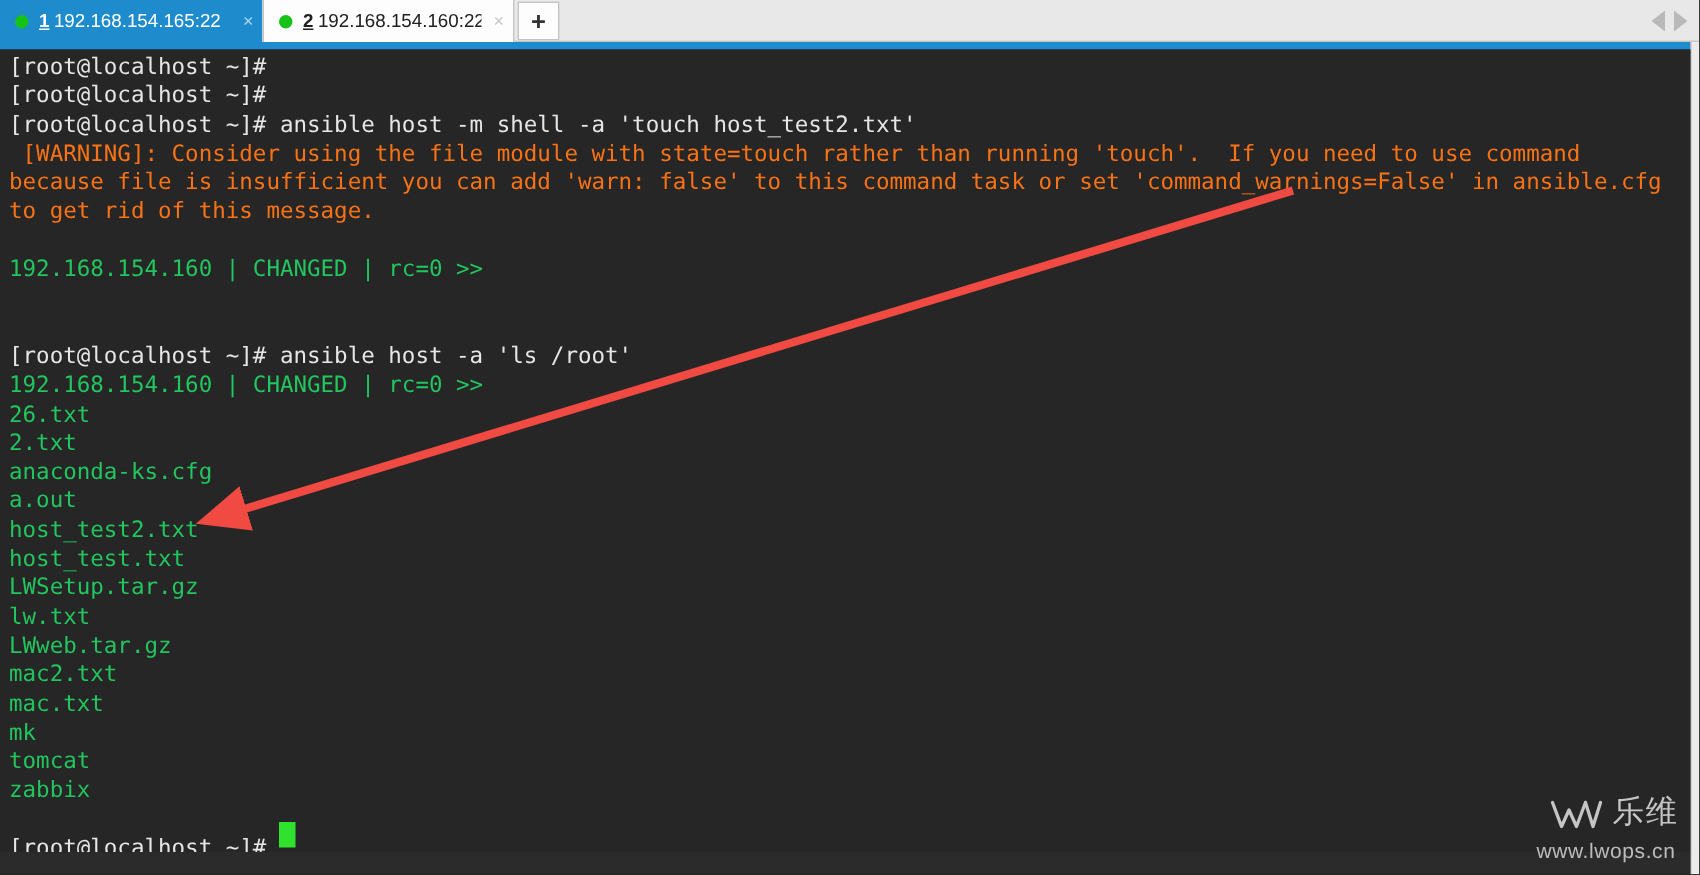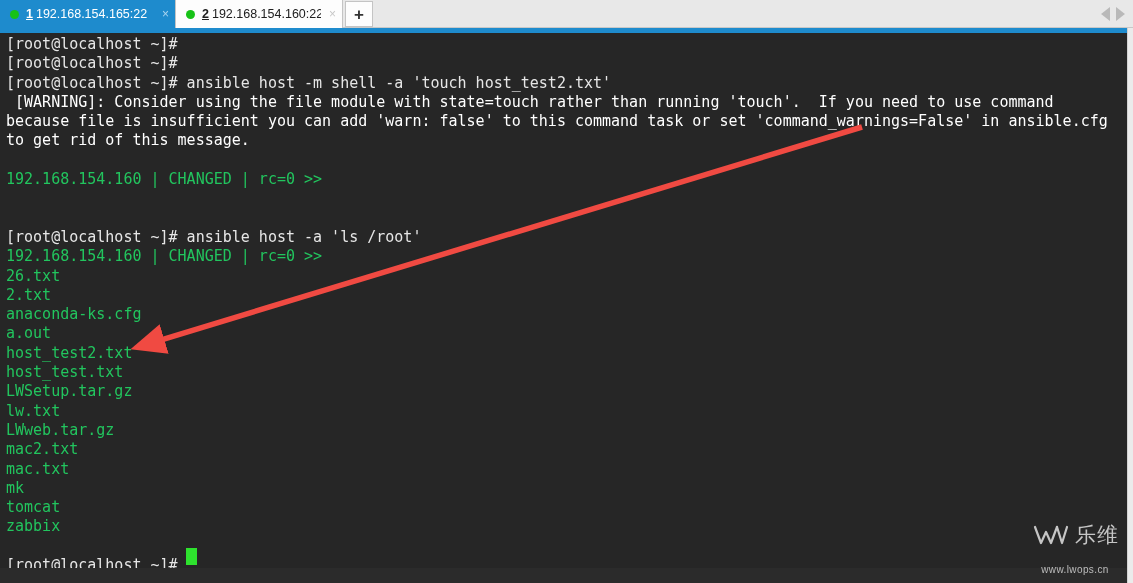--- a/index.html
+++ b/index.html
@@ -143,21 +143,21 @@
   #termtext {
     padding: 2px 0 0 6px;
     font-family: "DejaVu Sans Mono", "Liberation Mono", monospace;
     font-size: 15px;
     line-height: 19.3px;
     white-space: pre;
     letter-spacing: 0px;
   }
   .line { height: 19.3px; }
   .c-prompt  { color: #e6e6e6; }
-  .c-warn    { color: #ffffff; }
+  .c-warn    { color: #f97316; }
   .c-out     { color: #22c55e; }
   .c-blank   { color: transparent; }
 
   #bottombar {
     position: absolute;
     left: 0; top: 568px;
     width: 1127px;
     height: 15px;
     background: #2b2b2b;
   }
@@ -192,32 +192,32 @@
     user-select: none;
   }
   #wm-top {
     display: flex;
     align-items: center;
     justify-content: flex-end;
     gap: 6px;
   }
   #wm-logo { display: block; }
   #wm-cn {
-    font-family: Liberation Serif, serif;
+    font-family: Liberation Mono, monospace;
     font-size: 21px;
     letter-spacing: 1px;
     line-height: 1;
     color: #dcdcdc;
   }
   #wm-url {
     font-family: "Liberation Sans", sans-serif;
-    font-size: 10px;
+    font-size: 14px;
     letter-spacing: 0.4px;
     color: #cfcfcf;
-    margin-top: 18px;
+    margin-top: 5px;
     text-align: center;
     padding-right: 2px;
   }
 </style>
 </head>
 <body>
 
 <div id="app">
 
   <div id="tabbar">

